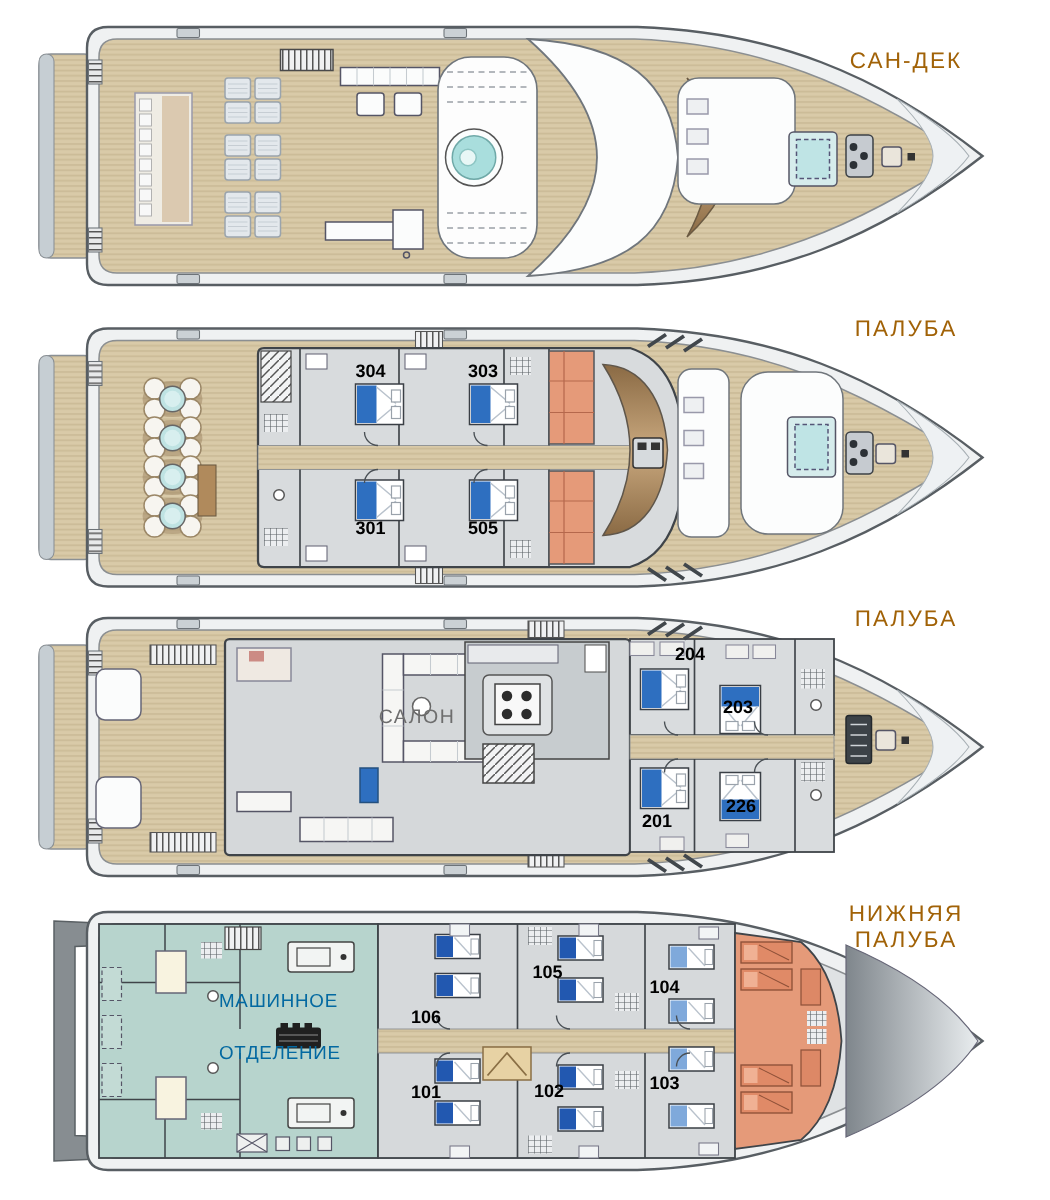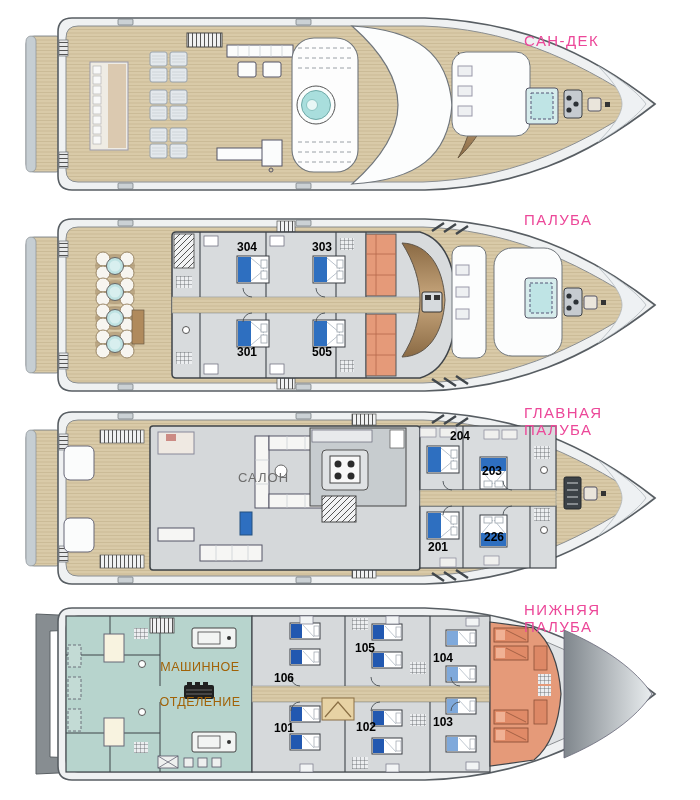--- a/index.html
+++ b/index.html
@@ -1,26 +1,26 @@
 <!DOCTYPE html>
 <html><head>
 <meta charset="utf-8">
 <style>
   html,body{margin:0;padding:0;background:#ffffff;}
   #stage{position:relative;width:700px;height:800px;background:#ffffff;overflow:hidden;
          font-family:"Liberation Sans",sans-serif;}
   #plan-svg{position:absolute;left:0;top:0;}
-  .deck-label{position:absolute;right:16px;width:160px;text-align:left;
-              font-size:15px;line-height:17px;letter-spacing:1.4px;color:#ec4899;}
+  .deck-label{position:absolute;right:16px;width:160px;text-align:center;
+              font-size:15px;line-height:17px;letter-spacing:1.4px;color:#a16207;}
   .num{position:absolute;width:36px;text-align:center;font-weight:bold;
        font-size:12px;line-height:12px;color:#000000;}
-  .room-label{position:absolute;text-align:left;color:#6e6e6e;
+  .room-label{position:absolute;text-align:center;color:#6e6e6e;
               font-size:13px;letter-spacing:1px;}
-  .engine-label{position:absolute;left:146px;width:108px;text-align:center;
-                color:#a16207;font-size:12.5px;letter-spacing:.5px;}
+  .engine-label{position:absolute;left:146px;width:108px;text-align:left;
+                color:#0369a1;font-size:12.5px;letter-spacing:.5px;}
 </style>
 </head>
 <body>
 
 <div id="stage">
 
 <svg id="plan-svg" width="700" height="800" viewBox="0 0 700 800">
   <defs>
     <pattern id="wood" width="8" height="7" patternUnits="userSpaceOnUse">
       <rect width="8" height="7" fill="#d9caa8"></rect>
@@ -398,21 +398,20 @@
 </svg>
 
 <div class="deck-label" style="top:32px">
   <div>САН-ДЕК</div>
   <div></div>
 </div>
 <div class="deck-label" style="top:211px">
   <div>ПАЛУБА</div>
 </div>
 <div class="deck-label" style="top:404px">
-  <div>ГЛАВНАЯ</div>
   <div>ПАЛУБА</div>
 </div>
 <div class="deck-label" style="top:601px">
   <div>НИЖНЯЯ</div>
   <div>ПАЛУБА</div>
 </div>
 
 <div class="num" style="left:229px;top:241px">304</div>
 <div class="num" style="left:304px;top:241px">303</div>
 <div class="num" style="left:229px;top:346px">301</div>

